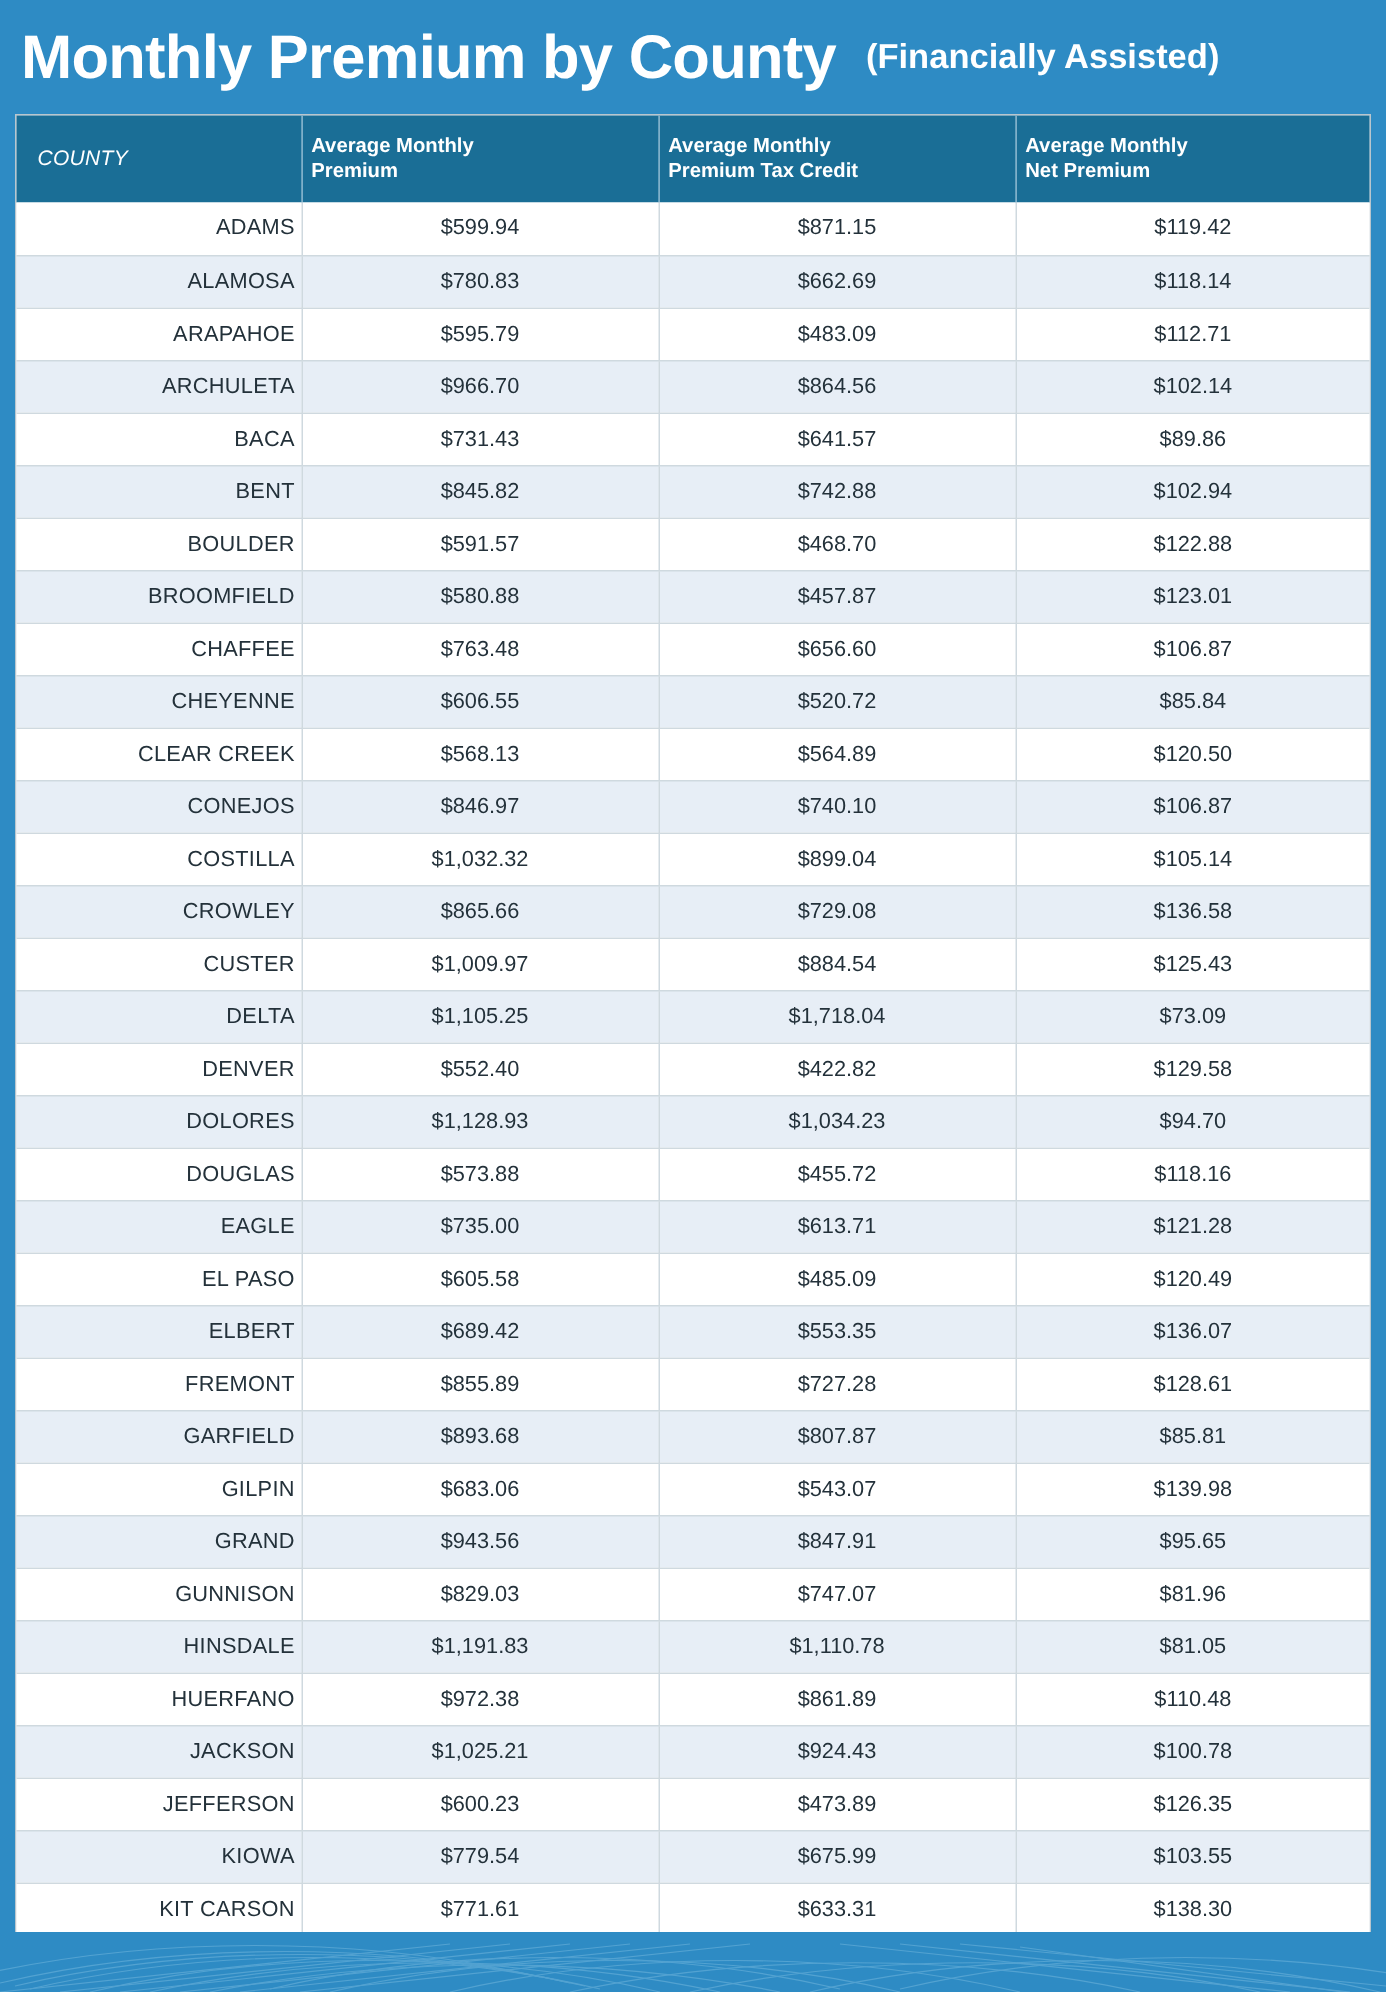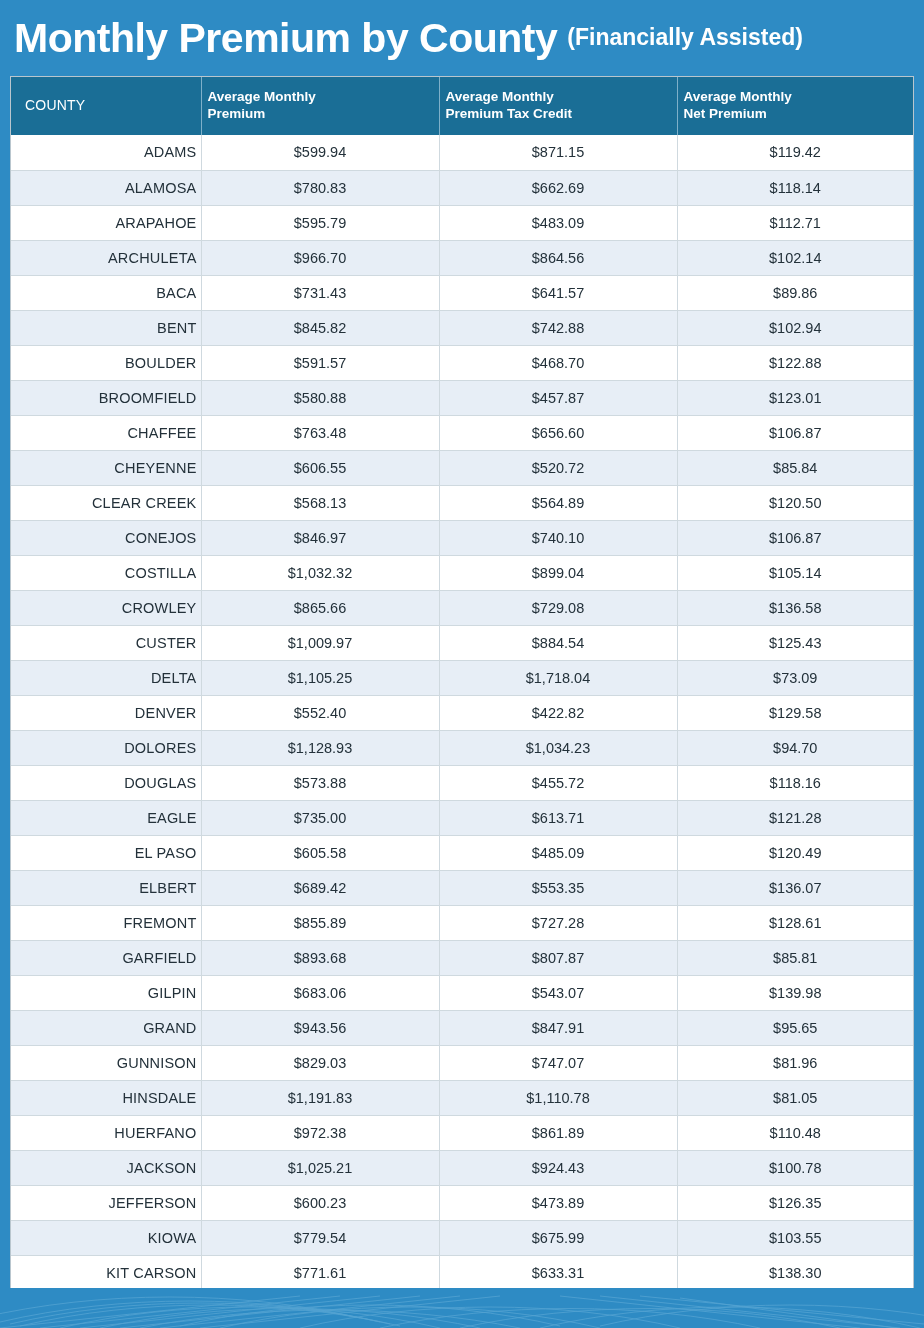--- a/index.html
+++ b/index.html
@@ -31,21 +31,21 @@
     color: #ffffff;
     font-size: 41px;
     font-weight: bold;
     letter-spacing: -0.5px;
     line-height: 1;
   }
   .banner .title-sub {
     color: #ffffff;
     font-size: 23px;
     font-weight: bold;
-    margin-left: 10px;
+    margin-left: 20px;
     line-height: 1;
     padding-bottom: 2px;
   }
   
   .table-wrap {
     margin: 0 10px;
     background: #ffffff;
     border: 1px solid #b9c6ce;
     border-bottom: none;
   }
@@ -66,20 +66,21 @@
     border-right: 1px solid #7fb0c9;
     padding: 0 6px;
   }
   thead th:last-child { border-right: none; }
   thead th.county-head {
     text-align: left;
     padding-left: 14px;
     font-weight: normal;
     font-size: 14px;
     letter-spacing: 0.2px;
+    font-style: italic;
   }
   tbody td {
     height: 35px;
     font-size: 14.5px;
     color: #23313a;
     border-bottom: 1px solid #cfd9df;
     border-right: 1px solid #cfd9df;
     text-align: center;
     vertical-align: middle;
     padding: 0 4px;

